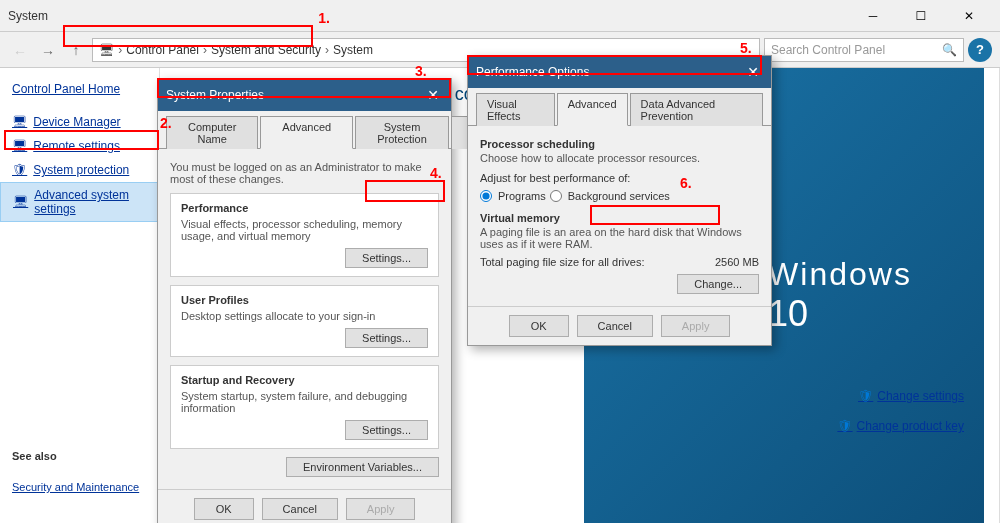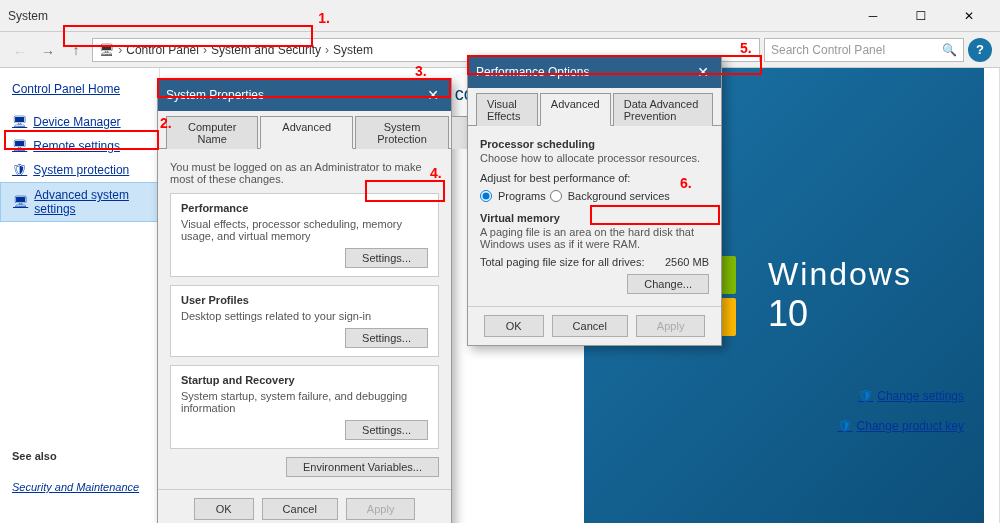--- a/index.html
+++ b/index.html
@@ -352,21 +352,21 @@
     }
     .dialog-footer-btn.disabled {
       color: #aaa;
       cursor: default;
     }
 
     
     .perf-dialog {
       top: 55px;
       left: 467px;
-      width: 255px;
+      width: 305px;
     }
     .perf-tabs {
       display: flex;
       border-bottom: 1px solid #999;
       background: #f0f0f0;
       padding: 4px 8px 0;
       gap: 2px;
     }
     .perf-tab {
       padding: 4px 10px;
@@ -431,21 +431,20 @@
       font-size: 11px;
       color: #333;
       font-weight: bold;
       margin-bottom: 19px;
     }
     .see-also-link {
       font-size: 11px;
       color: #003399;
       text-decoration: underline;
       cursor: pointer;
-      font-style: italic;
     }
   </style>
 </head>
 <body>
 
 <div class="title-bar">
   <span class="title-bar-text">System</span>
   <div class="title-bar-controls">
     <button class="title-btn">─</button>
     <button class="title-btn">☐</button>
@@ -548,21 +547,21 @@
     <div class="dialog-section">
       <div class="dialog-section-header">Performance</div>
       <div class="dialog-section-text">Visual effects, processor scheduling, memory usage, and virtual memory</div>
       <div class="dialog-btn-row">
         <button class="dialog-btn">Settings...</button>
       </div>
     </div>
 
     <div class="dialog-section">
       <div class="dialog-section-header">User Profiles</div>
-      <div class="dialog-section-text">Desktop settings related to your sign-in</div>
+      <div class="dialog-section-text">Desktop settings allocate to your sign-in</div>
       <div class="dialog-btn-row">
         <button class="dialog-btn">Settings...</button>
       </div>
     </div>
 
     <div class="dialog-section">
       <div class="dialog-section-header">Startup and Recovery</div>
       <div class="dialog-section-text">System startup, system failure, and debugging information</div>
       <div class="dialog-btn-row">
         <button class="dialog-btn">Settings...</button>

